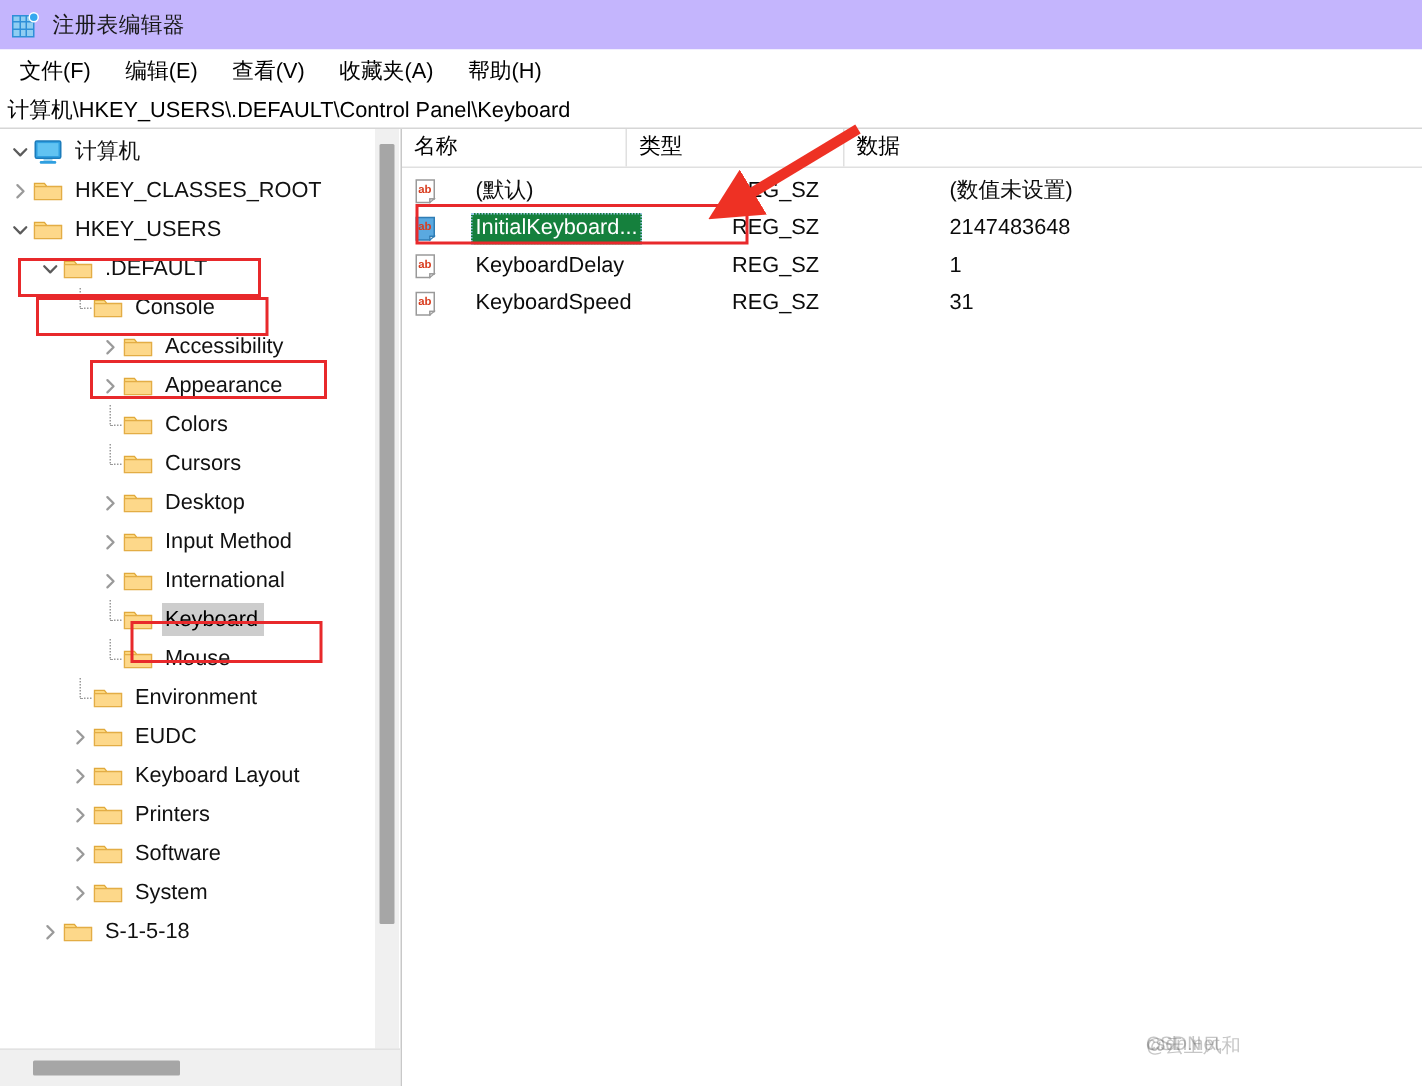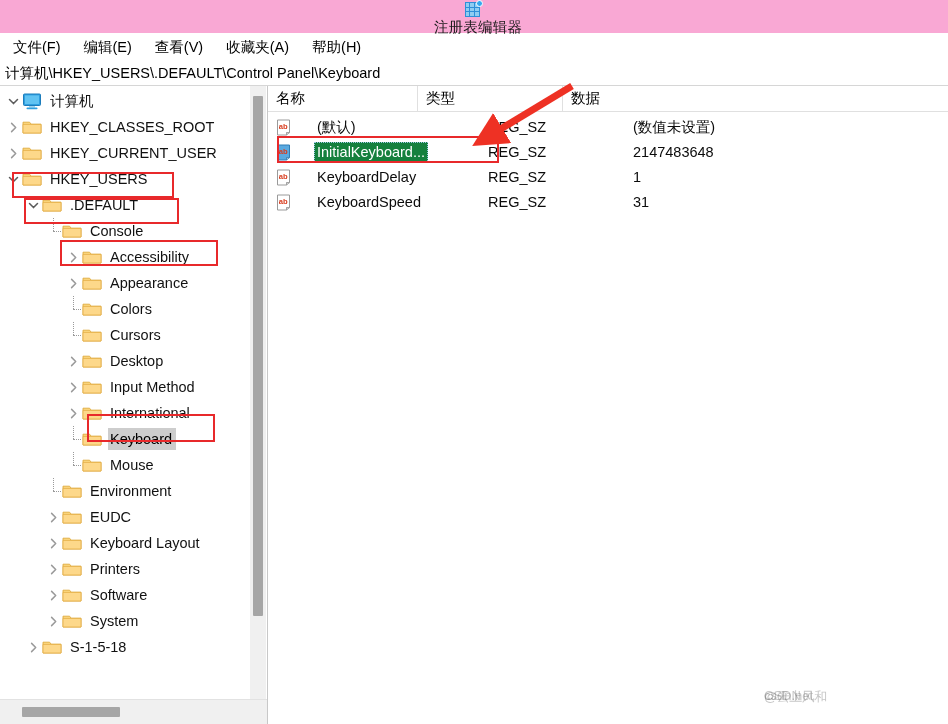--- a/index.html
+++ b/index.html
@@ -17,23 +17,22 @@
     position: relative;
     -webkit-font-smoothing: antialiased;
   }
 
   
   .titlebar {
     height: 33px;
     display: flex;
     align-items: center;
     padding-left: 8px;
-    background: #f9a8d4;
+    background: #c4b5fd;
     box-sizing: border-box;
-    flex-direction: column;
   }
   .app-icon {
     width: 18px;
     height: 18px;
     position: relative;
     margin-right: 9px;
     flex: none;
   }
   .app-icon .grid {
     position: absolute;
@@ -378,35 +377,20 @@
                 <path d="M3.6 1.4 L7.7 5.5 L3.6 9.6" fill="none" stroke="#9a9a9a" stroke-width="1.5" stroke-linecap="round" stroke-linejoin="round"></path>
               </svg>
             </div>
             <div class="folder">
               <svg width="20" height="16" viewBox="0 0 20 16">
                 <path d="M1 3.2 L1 14 L19 14 L19 5.2 L9.2 5.2 L7.6 3.2 Z" fill="#fcd77f" stroke="#e0a93c" stroke-width="0.9"></path>
                 <path d="M1 5.4 L19 5.4 L19 14 L1 14 Z" fill="#fdd88a" stroke="#e3ad45" stroke-width="0.8"></path>
               </svg>
             </div>
             <div class="tlabel">HKEY_CLASSES_ROOT</div>
-          </div>
-          <div class="tnode">
-            <div class="indent" style="width: 5px;"></div>
-            <div class="twist">
-              <svg width="11" height="11" viewBox="0 0 11 11">
-                <path d="M3.6 1.4 L7.7 5.5 L3.6 9.6" fill="none" stroke="#9a9a9a" stroke-width="1.5" stroke-linecap="round" stroke-linejoin="round"></path>
-              </svg>
-            </div>
-            <div class="folder">
-              <svg width="20" height="16" viewBox="0 0 20 16">
-                <path d="M1 3.2 L1 14 L19 14 L19 5.2 L9.2 5.2 L7.6 3.2 Z" fill="#fcd77f" stroke="#e0a93c" stroke-width="0.9"></path>
-                <path d="M1 5.4 L19 5.4 L19 14 L1 14 Z" fill="#fdd88a" stroke="#e3ad45" stroke-width="0.8"></path>
-              </svg>
-            </div>
-            <div class="tlabel">HKEY_CURRENT_USER</div>
           </div>
           <div class="tnode">
             <div class="indent" style="width: 5px;"></div>
             <div class="twist">
               <svg width="11" height="11" viewBox="0 0 11 11">
                 <path d="M1.5 3.5 L5.5 7.6 L9.5 3.5" fill="none" stroke="#5b5b5b" stroke-width="1.5" stroke-linecap="round" stroke-linejoin="round"></path>
               </svg>
             </div>
             <div class="folder">
               <svg width="20" height="16" viewBox="0 0 20 16">

